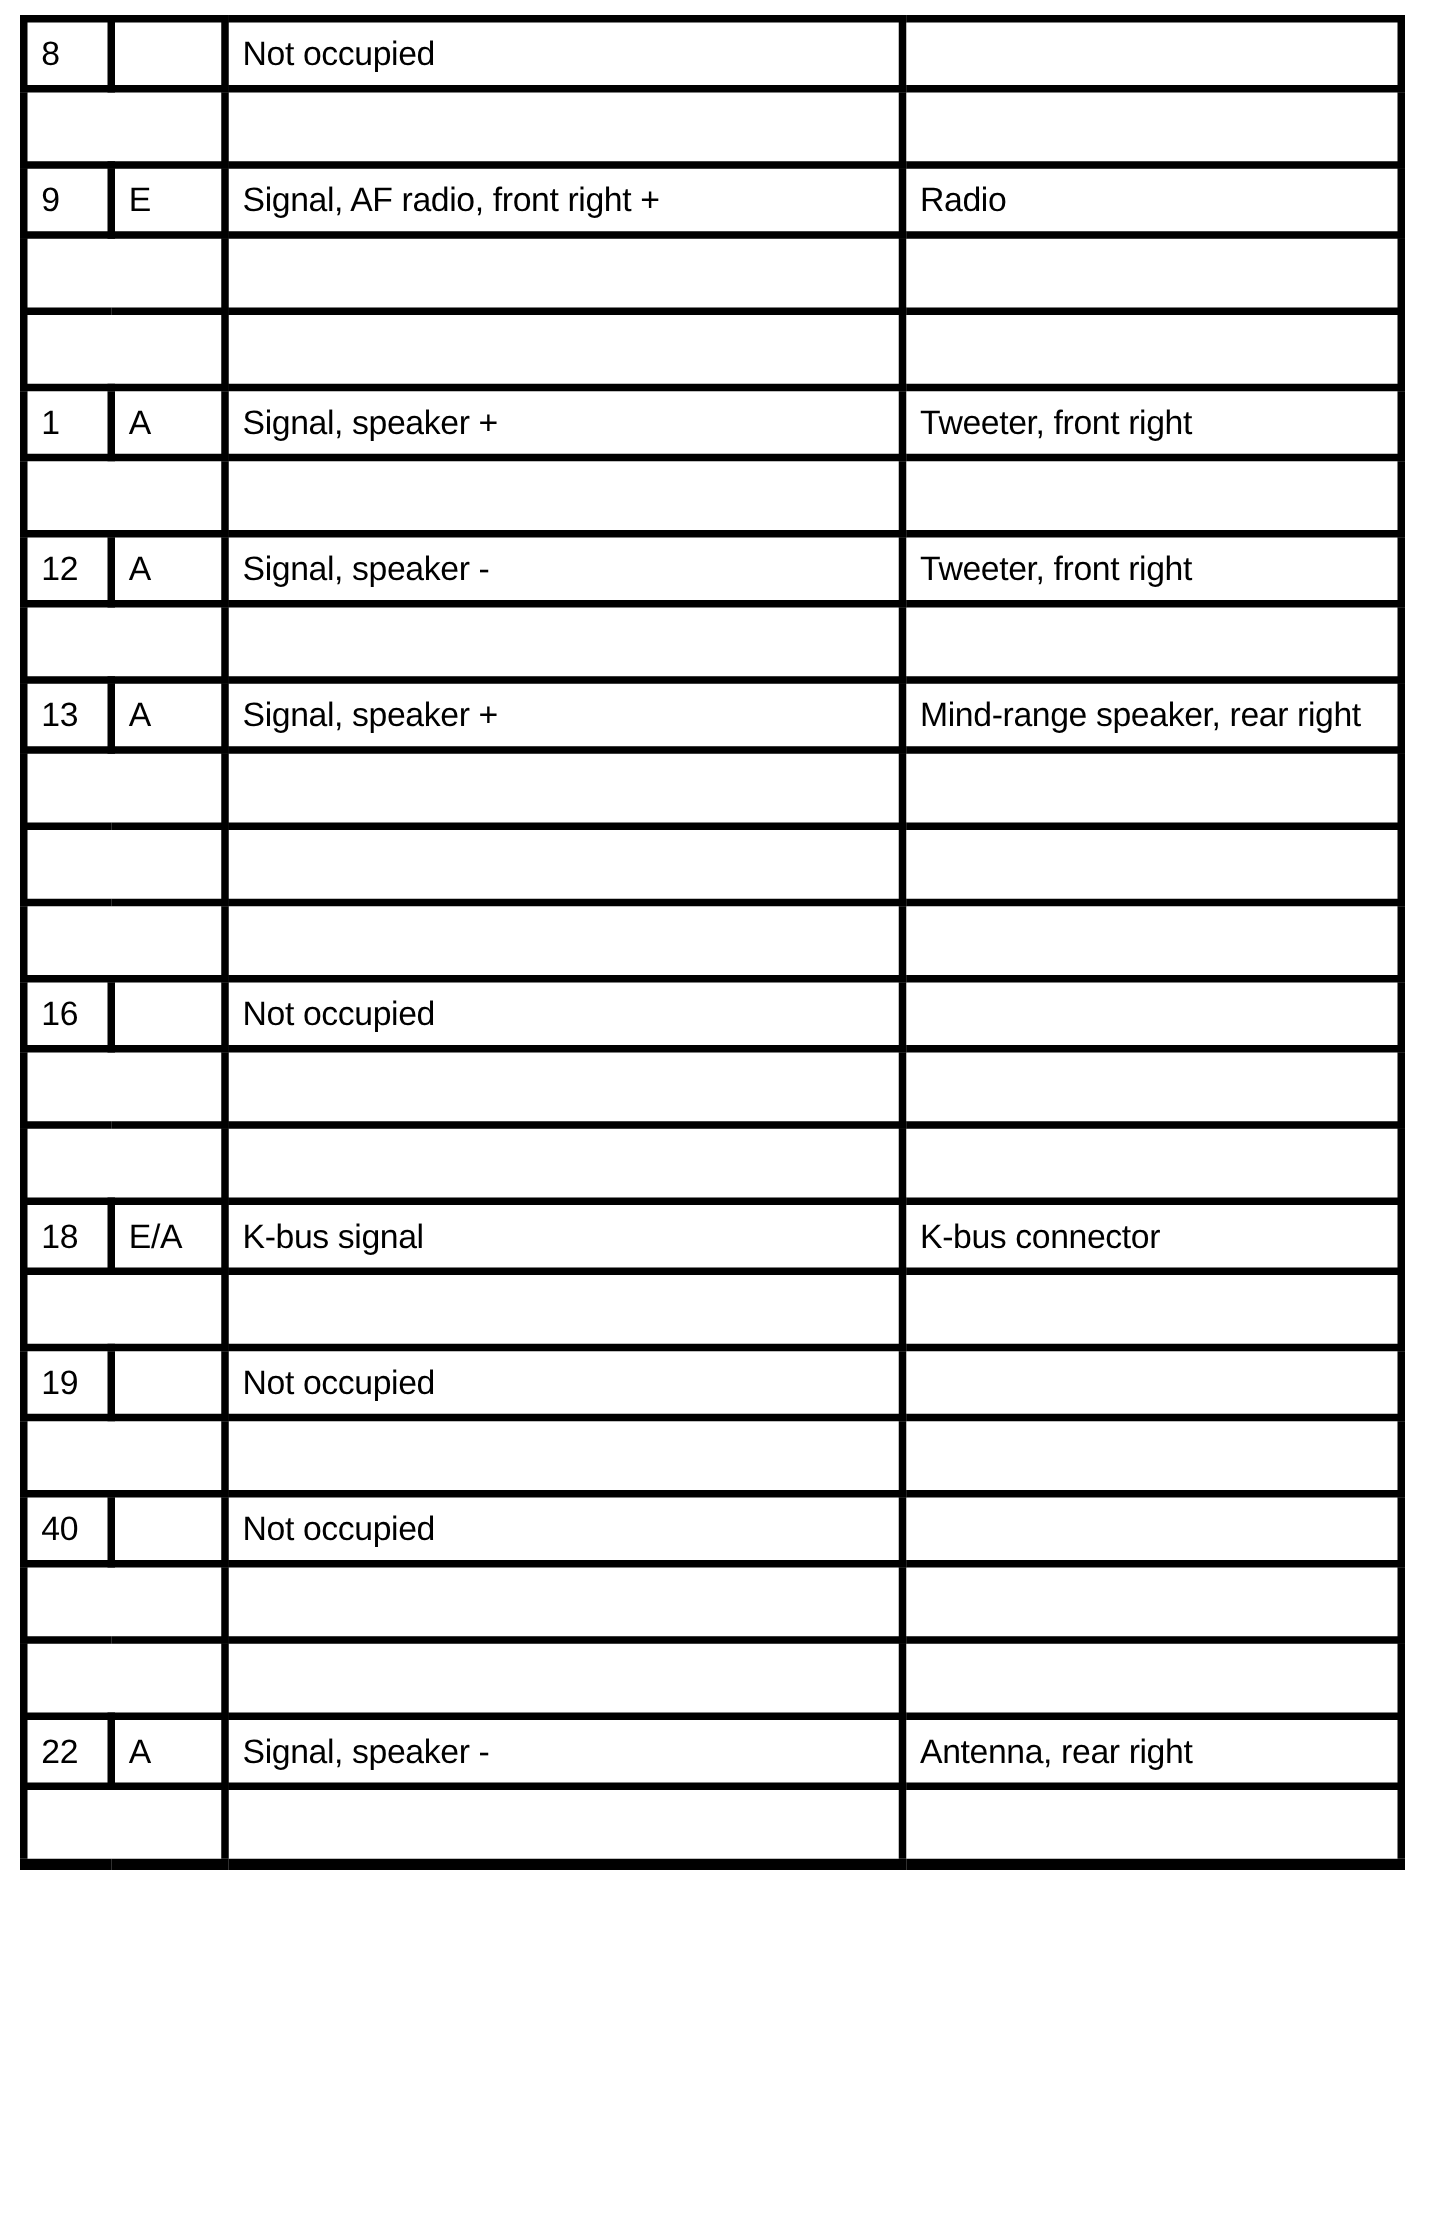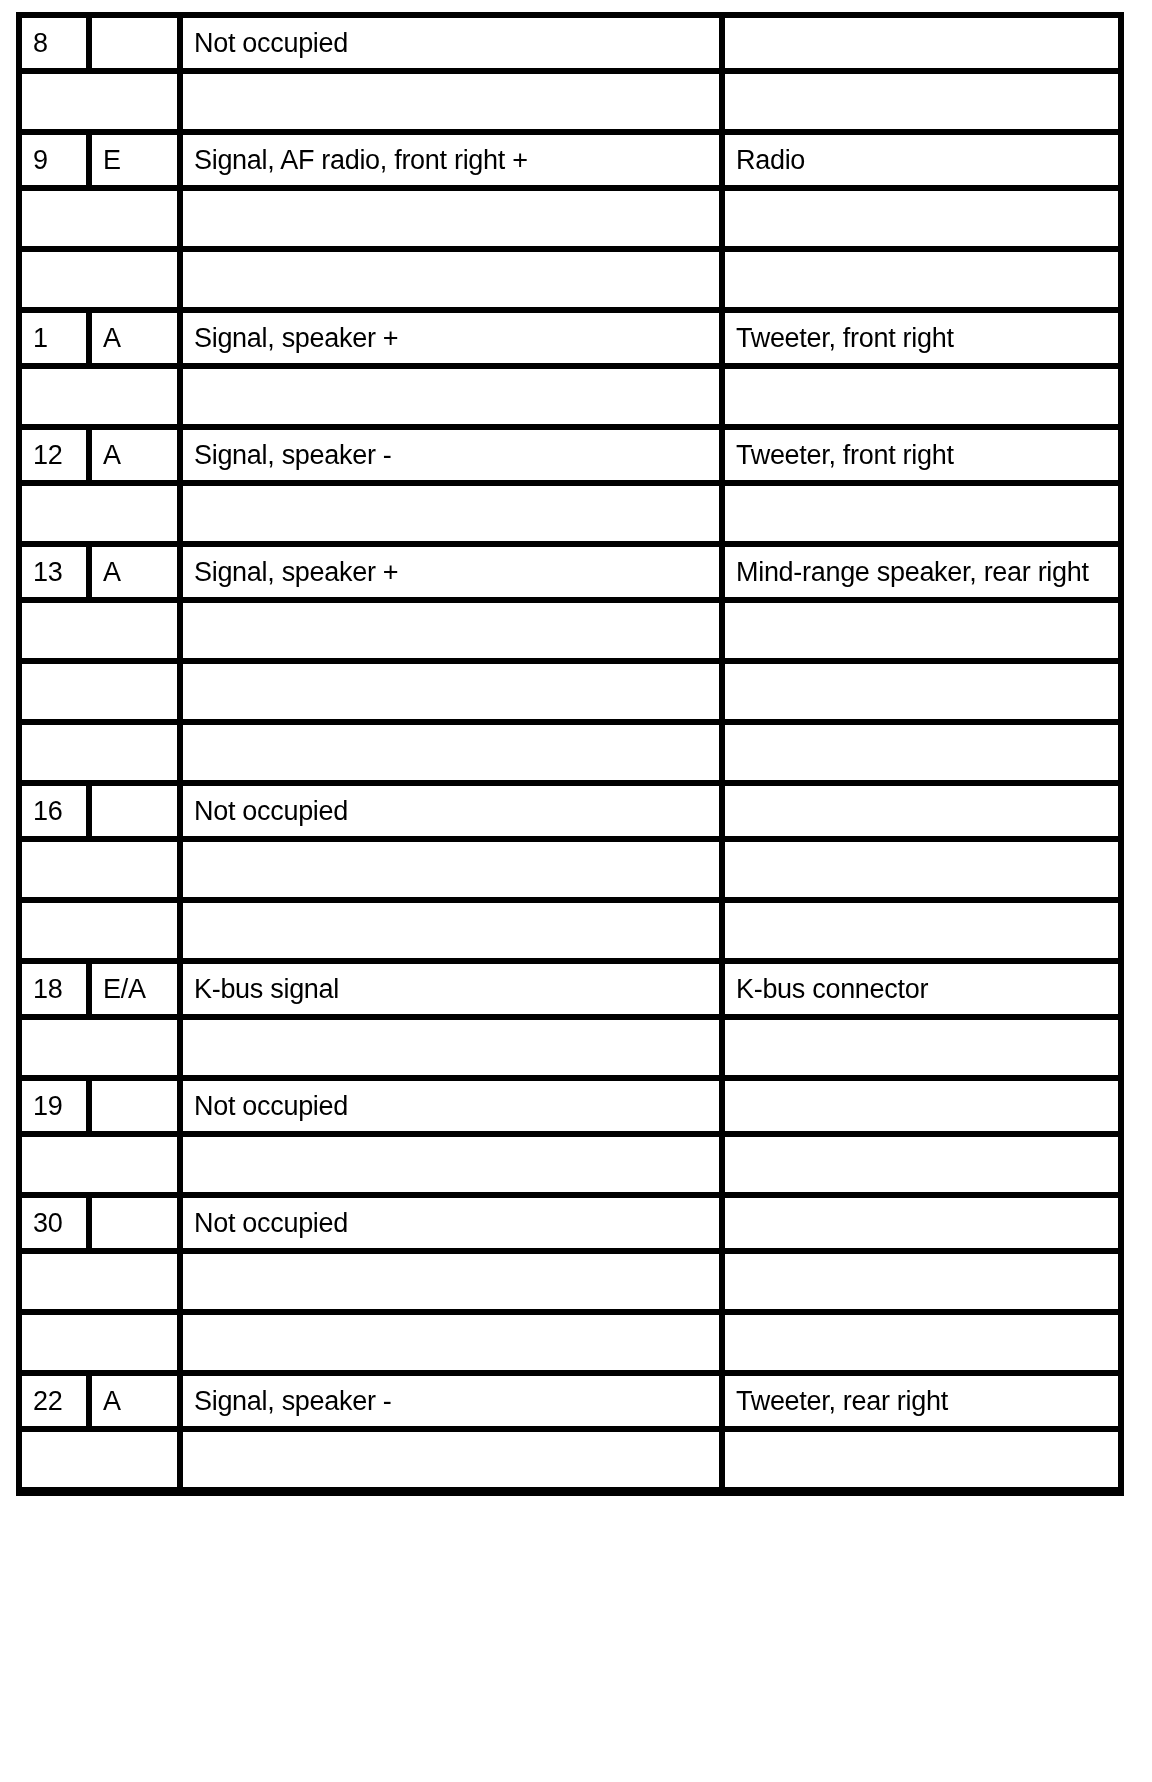--- a/index.html
+++ b/index.html
@@ -152,40 +152,40 @@
           <td></td>
           <td>Not occupied</td>
           <td></td>
         </tr>
         <tr class="spacer-row">
           <td colspan="2"></td>
           <td></td>
           <td></td>
         </tr>
         <tr class="data-row">
-          <td>30</td>
+          <td>40</td>
           <td></td>
           <td>Not occupied</td>
           <td></td>
         </tr>
         <tr class="spacer-row">
           <td colspan="2"></td>
           <td></td>
           <td></td>
         </tr>
         <tr class="spacer-row">
           <td colspan="2"></td>
           <td></td>
           <td></td>
         </tr>
         <tr class="data-row">
           <td>22</td>
           <td>A</td>
           <td>Signal, speaker -</td>
-          <td>Tweeter, rear right</td>
+          <td>Antenna, rear right</td>
         </tr>
         <tr class="spacer-row last-row">
           <td colspan="2"></td>
           <td></td>
           <td></td>
         </tr>
       </tbody>
   </table>
 </div>
 

